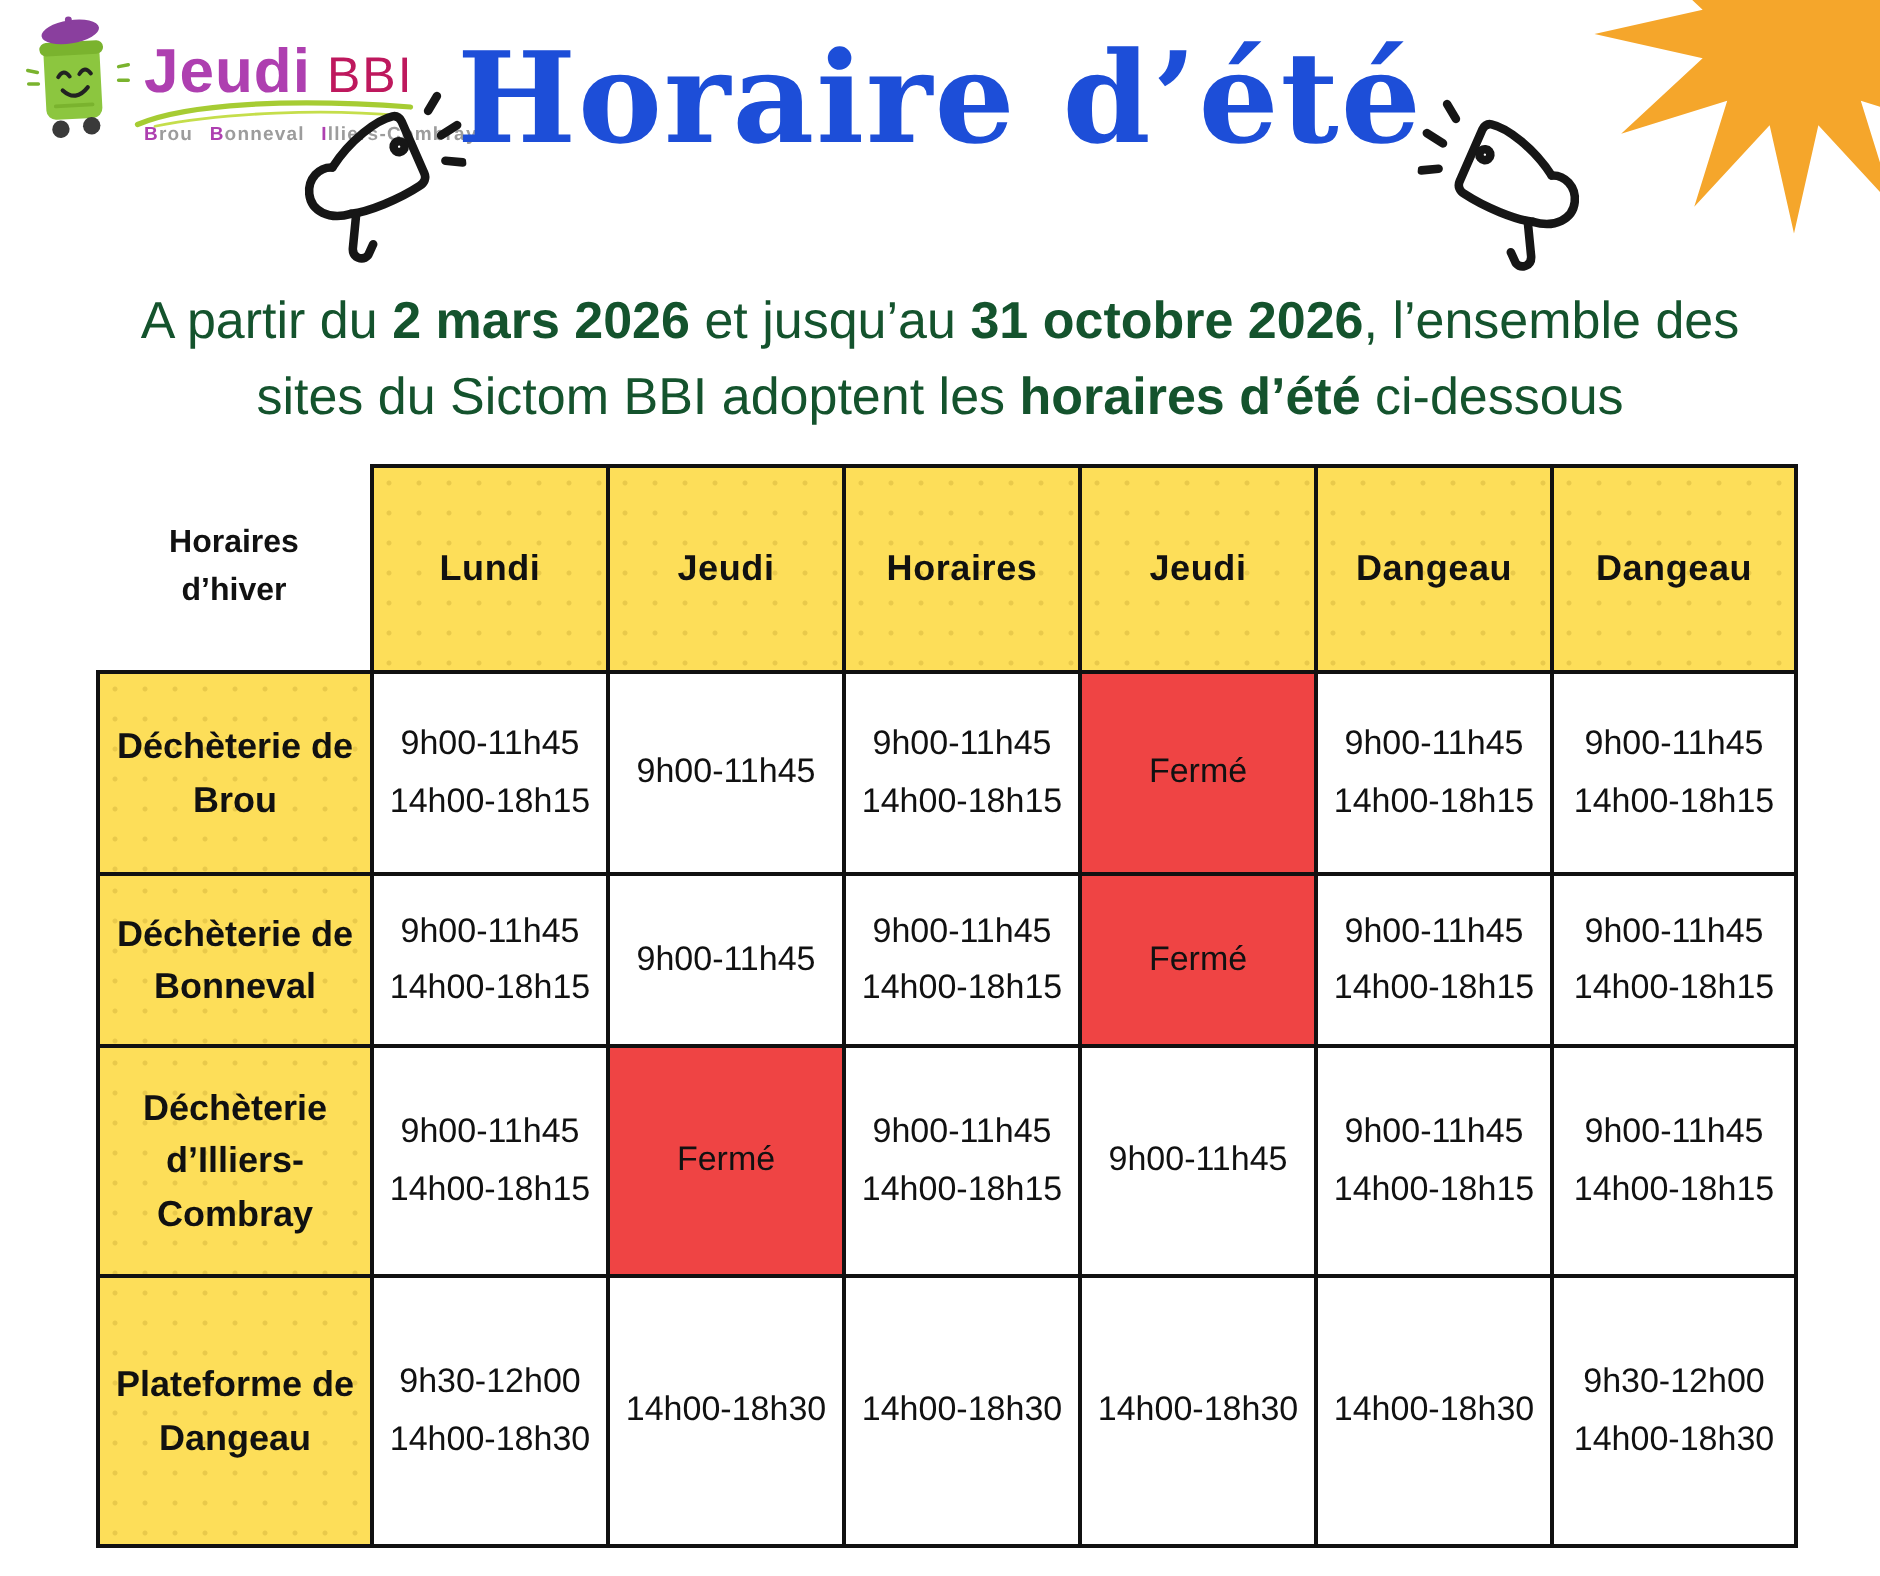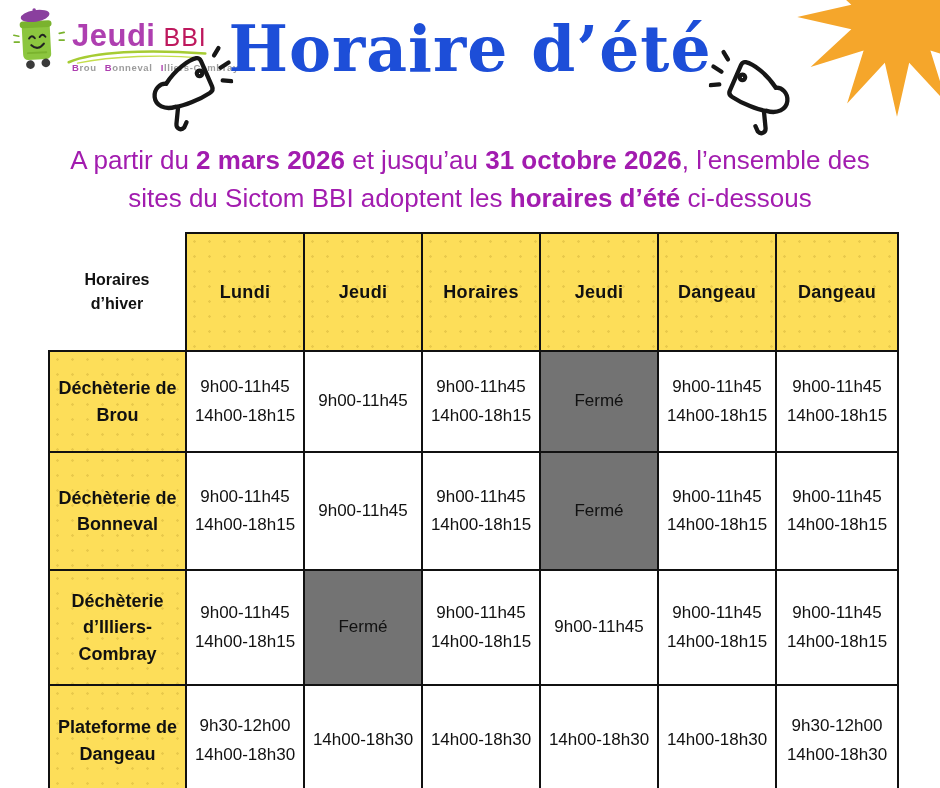--- a/index.html
+++ b/index.html
@@ -68,54 +68,54 @@
   .megaphone-right { left: 708px; top: 52px; transform: scaleX(-1) rotate(-6deg); }
   .sun { position: absolute; top: -88px; right: -62px; width: 210px; height: 210px; }
 
   
   .intro {
     position: absolute;
     top: 142px; left: 18px; right: 18px;
     text-align: center;
     font-size: 26px;
     line-height: 1.45;
-    color: #a21caf;
+    color: #14532d;
   }
   .intro b { font-weight: 700; }
 
   
   .sched { position: absolute; left: 48px; top: 232px; border-collapse: collapse; table-layout: fixed; }
   .sched td, .sched th { border: 2px solid #111111; text-align: center; vertical-align: middle; }
   .col-site { width: 137px; }
   .col-day  { width: 118px; }
   .col-day-last { width: 122px; }
-  .hr { height: 118px; }
+  .hr { height: 103px; }
   .r0 { height: 101px; }
-  .r1 { height: 118px; margin-top: 44px; }
+  .r1 { height: 86px; margin-top: 44px; }
   .r2 { height: 115px; }
-  .r3 { height: 111px; }
+  .r3 { height: 135px; }
 
   .yellow-tex {
     background-color: #FDDE59;
     background-image: radial-gradient(rgba(130, 95, 0, 0.16) 1px, transparent 1.5px);
     background-size: 15px 15px;
   }
   .corner {
     border: none !important;
     background: #ffffff;
     font-size: 16px;
     font-weight: 700;
     padding: 0 20px;
     line-height: 1.5;
   }
   .day { font-size: 18px; font-weight: 700; letter-spacing: 0.3px; }
   .site { font-size: 18px; font-weight: 700; line-height: 1.45; padding: 5px 6px; }
   .cell { background: #ffffff; font-size: 17px; }
   .cell .t { line-height: 1.65; }
-  .cell.closed { background: #737373; }
+  .cell.closed { background: #ef4444; }
 </style>
 </head>
 <body>
 
 <div class="page">
 
   <div class="logo">
     <svg class="mascot" viewBox="0 0 60 72">
       <g transform="rotate(-3 28 36)">
         <rect x="13" y="15" width="29" height="38" rx="5" fill="#8CC63F"></rect>

